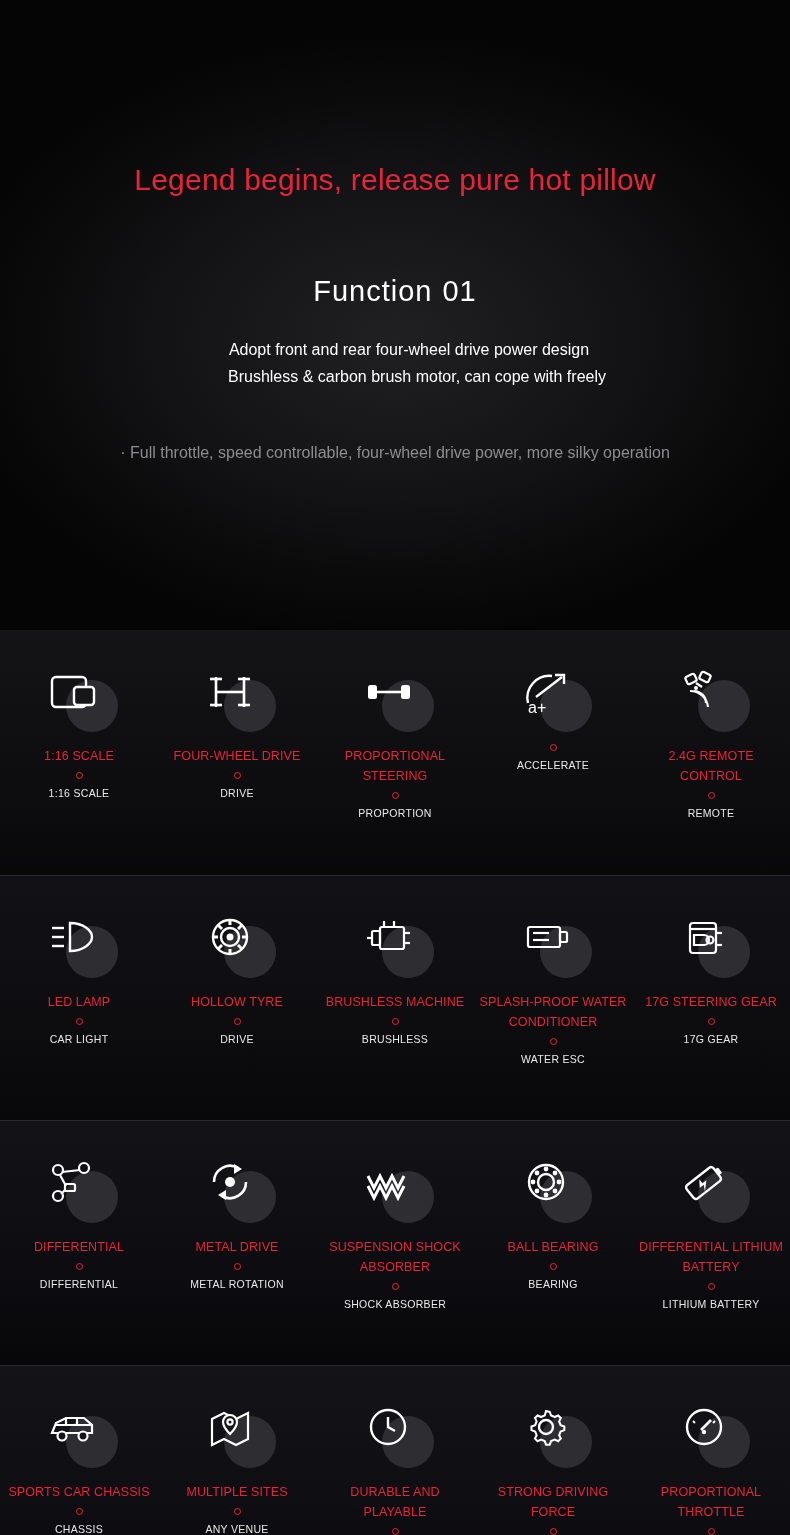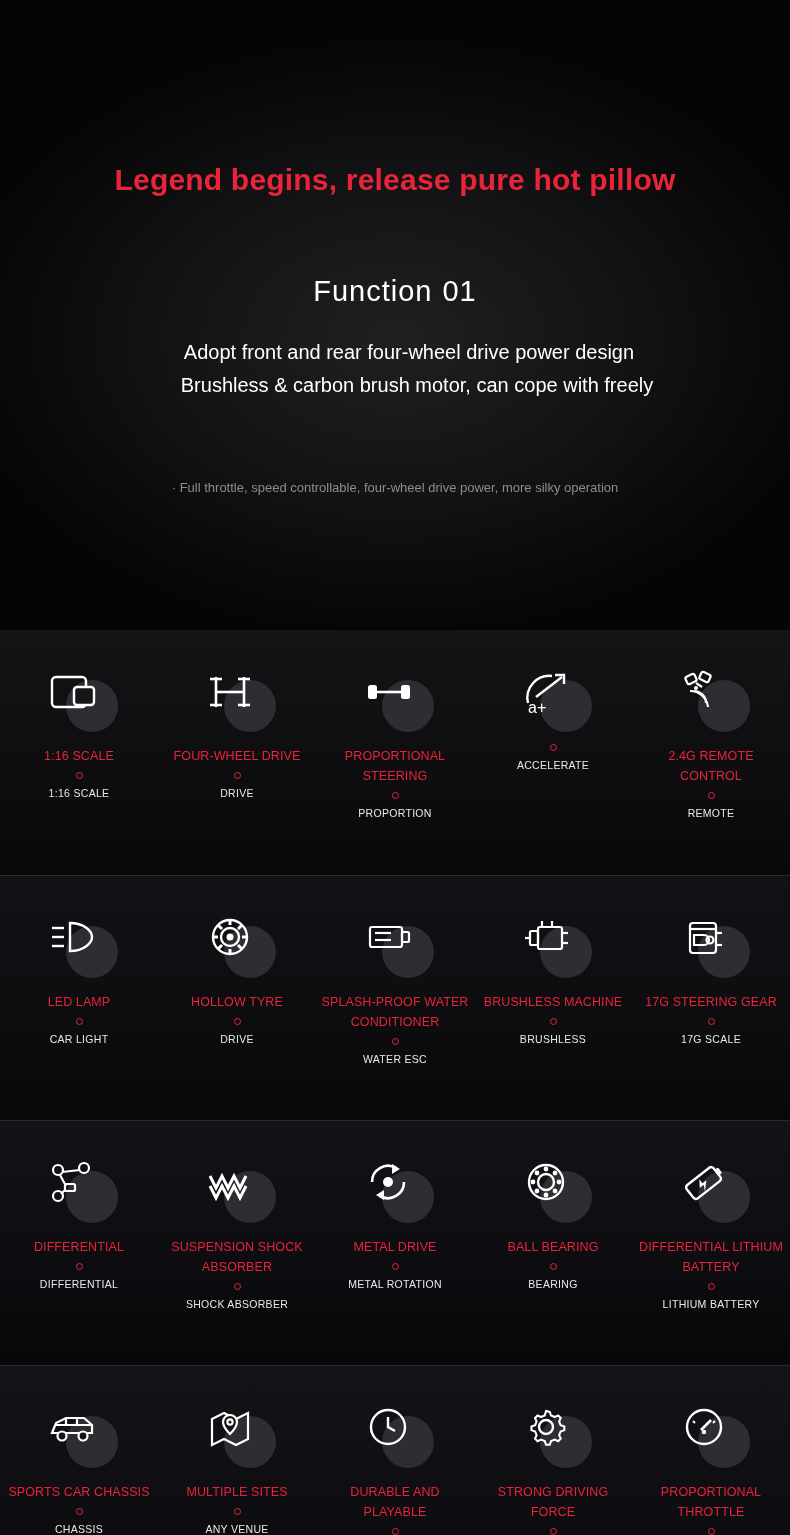--- a/index.html
+++ b/index.html
@@ -26,44 +26,44 @@
   
   .hero {
     position: absolute;
     top: 0; left: 0; right: 0;
     height: 630px;
     text-align: center;
   }
   .hero-title {
     margin-top: 163px;
     font-size: 30px;
-    font-weight: 700;
+    font-weight: 400;
     color: #e8243a;
     letter-spacing: 0.2px;
   }
   .func-label {
     margin-top: 78px;
     font-size: 29px;
     color: #ffffff;
     font-weight: 400;
     letter-spacing: 1px;
   }
   .func-label .num { margin-left: 10px; }
   .hero-line {
     margin-top: 30px;
-    font-size: 20px;
+    font-size: 16px;
     color: #ffffff;
     font-weight: 400;
     line-height: 1.45;
     padding-left: 28px;
   }
   .hero-line.second { margin-top: 4px; margin-left: 16px; }
   .hero-sub {
-    margin-top: 80px;
-    font-size: 13px;
+    margin-top: 56px;
+    font-size: 16px;
     color: #8d8d8f;
     font-weight: 400;
   }
 
   
   .grid {
     position: absolute;
     top: 630px;
     left: 0;
     width: 790px;
@@ -273,68 +273,68 @@
         <div class="cell-title">HOLLOW TYRE</div>
         <div class="dot-row">
             <span class="dot"></span>
           </div>
         <div class="cell-sub">DRIVE</div>
       </div>
 
       <div class="cell">
         <div class="icon-wrap">
           <svg width="62" height="52" viewBox="0 0 62 52" fill="none" stroke="#ffffff" stroke-width="2.2">
-            <rect x="6" y="12" width="32" height="20" rx="2"></rect>
-            <line x1="11" y1="18" x2="27" y2="18"></line>
-            <line x1="11" y1="25" x2="27" y2="25"></line>
-            <rect x="38" y="17" width="7" height="10" rx="1.5"></rect>
-          </svg>
-        </div>
-        <div class="cell-title">SPLASH-PROOF WATER CONDITIONER</div>
-        <div class="dot-row">
-            <span class="dot"></span>
-          </div>
-        <div class="cell-sub">WATER ESC</div>
-      </div>
-
-      <div class="cell">
-        <div class="icon-wrap">
-          <svg width="62" height="52" viewBox="0 0 62 52" fill="none" stroke="#ffffff" stroke-width="2.2">
             <rect x="16" y="12" width="24" height="22" rx="2"></rect>
             <rect x="8" y="16" width="8" height="14" rx="1.5"></rect>
             <line x1="3" y1="23" x2="8" y2="23"></line>
             <line x1="20" y1="6" x2="20" y2="12"></line>
             <line x1="30" y1="6" x2="30" y2="12"></line>
             <line x1="40" y1="18" x2="46" y2="18"></line>
             <line x1="40" y1="28" x2="46" y2="28"></line>
           </svg>
         </div>
         <div class="cell-title">BRUSHLESS MACHINE</div>
         <div class="dot-row">
             <span class="dot"></span>
           </div>
         <div class="cell-sub">BRUSHLESS</div>
       </div>
 
       <div class="cell">
         <div class="icon-wrap">
           <svg width="62" height="52" viewBox="0 0 62 52" fill="none" stroke="#ffffff" stroke-width="2.2">
+            <rect x="6" y="12" width="32" height="20" rx="2"></rect>
+            <line x1="11" y1="18" x2="27" y2="18"></line>
+            <line x1="11" y1="25" x2="27" y2="25"></line>
+            <rect x="38" y="17" width="7" height="10" rx="1.5"></rect>
+          </svg>
+        </div>
+        <div class="cell-title">SPLASH-PROOF WATER CONDITIONER</div>
+        <div class="dot-row">
+            <span class="dot"></span>
+          </div>
+        <div class="cell-sub">WATER ESC</div>
+      </div>
+
+      <div class="cell">
+        <div class="icon-wrap">
+          <svg width="62" height="52" viewBox="0 0 62 52" fill="none" stroke="#ffffff" stroke-width="2.2">
             <rect x="10" y="8" width="26" height="30" rx="3"></rect>
             <line x1="10" y1="14" x2="36" y2="14"></line>
             <path d="M14 20 h10 a5 5 0 1 1 0 10 h-10 z"></path>
             <circle cx="30" cy="25" r="3.5"></circle>
             <line x1="36" y1="18" x2="42" y2="18"></line>
             <line x1="36" y1="30" x2="42" y2="30"></line>
           </svg>
         </div>
         <div class="cell-title">17G STEERING GEAR</div>
         <div class="dot-row">
             <span class="dot"></span>
           </div>
-        <div class="cell-sub">17G SCALE</div>
+        <div class="cell-sub">17G GEAR</div>
       </div>
     </div>
 
     <div class="grid-row">
       <div class="cell">
         <div class="icon-wrap">
           <svg width="62" height="52" viewBox="0 0 62 52" fill="none" stroke="#ffffff" stroke-width="2.2">
             <circle cx="10" cy="10" r="5"></circle>
             <circle cx="36" cy="8" r="5"></circle>
             <circle cx="10" cy="36" r="5"></circle>
@@ -346,47 +346,47 @@
         </div>
         <div class="cell-title">DIFFERENTIAL</div>
         <div class="dot-row">
             <span class="dot"></span>
           </div>
         <div class="cell-sub">DIFFERENTIAL</div>
       </div>
 
       <div class="cell">
         <div class="icon-wrap">
-          <svg width="62" height="52" viewBox="0 0 62 52" fill="none" stroke="#ffffff" stroke-width="3">
-            <polyline points="4,16 10,28 16,16 22,28 28,16 34,28 40,16"></polyline>
-            <polyline points="4,26 10,38 16,26 22,38 28,26 34,38 40,26"></polyline>
-          </svg>
-        </div>
-        <div class="cell-title">SUSPENSION SHOCK ABSORBER</div>
-        <div class="dot-row">
-            <span class="dot"></span>
-          </div>
-        <div class="cell-sub">SHOCK ABSORBER</div>
-      </div>
-
-      <div class="cell">
-        <div class="icon-wrap">
           <svg width="62" height="52" viewBox="0 0 62 52" fill="none" stroke="#ffffff" stroke-width="2.6">
             <path d="M8 22 A16 16 0 0 1 32 8"></path>
             <path d="M40 22 A16 16 0 0 1 16 36"></path>
             <path d="M28 4 L36 9 L28 14" fill="#ffffff" stroke="none"></path>
             <path d="M20 40 L12 35 L20 30" fill="#ffffff" stroke="none"></path>
             <circle cx="24" cy="22" r="5" fill="#ffffff" stroke="none"></circle>
           </svg>
         </div>
         <div class="cell-title">METAL DRIVE</div>
         <div class="dot-row">
             <span class="dot"></span>
           </div>
         <div class="cell-sub">METAL ROTATION</div>
+      </div>
+
+      <div class="cell">
+        <div class="icon-wrap">
+          <svg width="62" height="52" viewBox="0 0 62 52" fill="none" stroke="#ffffff" stroke-width="3">
+            <polyline points="4,16 10,28 16,16 22,28 28,16 34,28 40,16"></polyline>
+            <polyline points="4,26 10,38 16,26 22,38 28,26 34,38 40,26"></polyline>
+          </svg>
+        </div>
+        <div class="cell-title">SUSPENSION SHOCK ABSORBER</div>
+        <div class="dot-row">
+            <span class="dot"></span>
+          </div>
+        <div class="cell-sub">SHOCK ABSORBER</div>
       </div>
 
       <div class="cell">
         <div class="icon-wrap">
           <svg width="62" height="52" viewBox="0 0 62 52" fill="none" stroke="#ffffff" stroke-width="2.4">
             <circle cx="24" cy="22" r="17"></circle>
             <circle cx="24" cy="22" r="8"></circle>
             <g fill="#ffffff" stroke="none">
               <circle cx="24" cy="9" r="2.4"></circle>
               <circle cx="33" cy="13" r="2.4"></circle>

